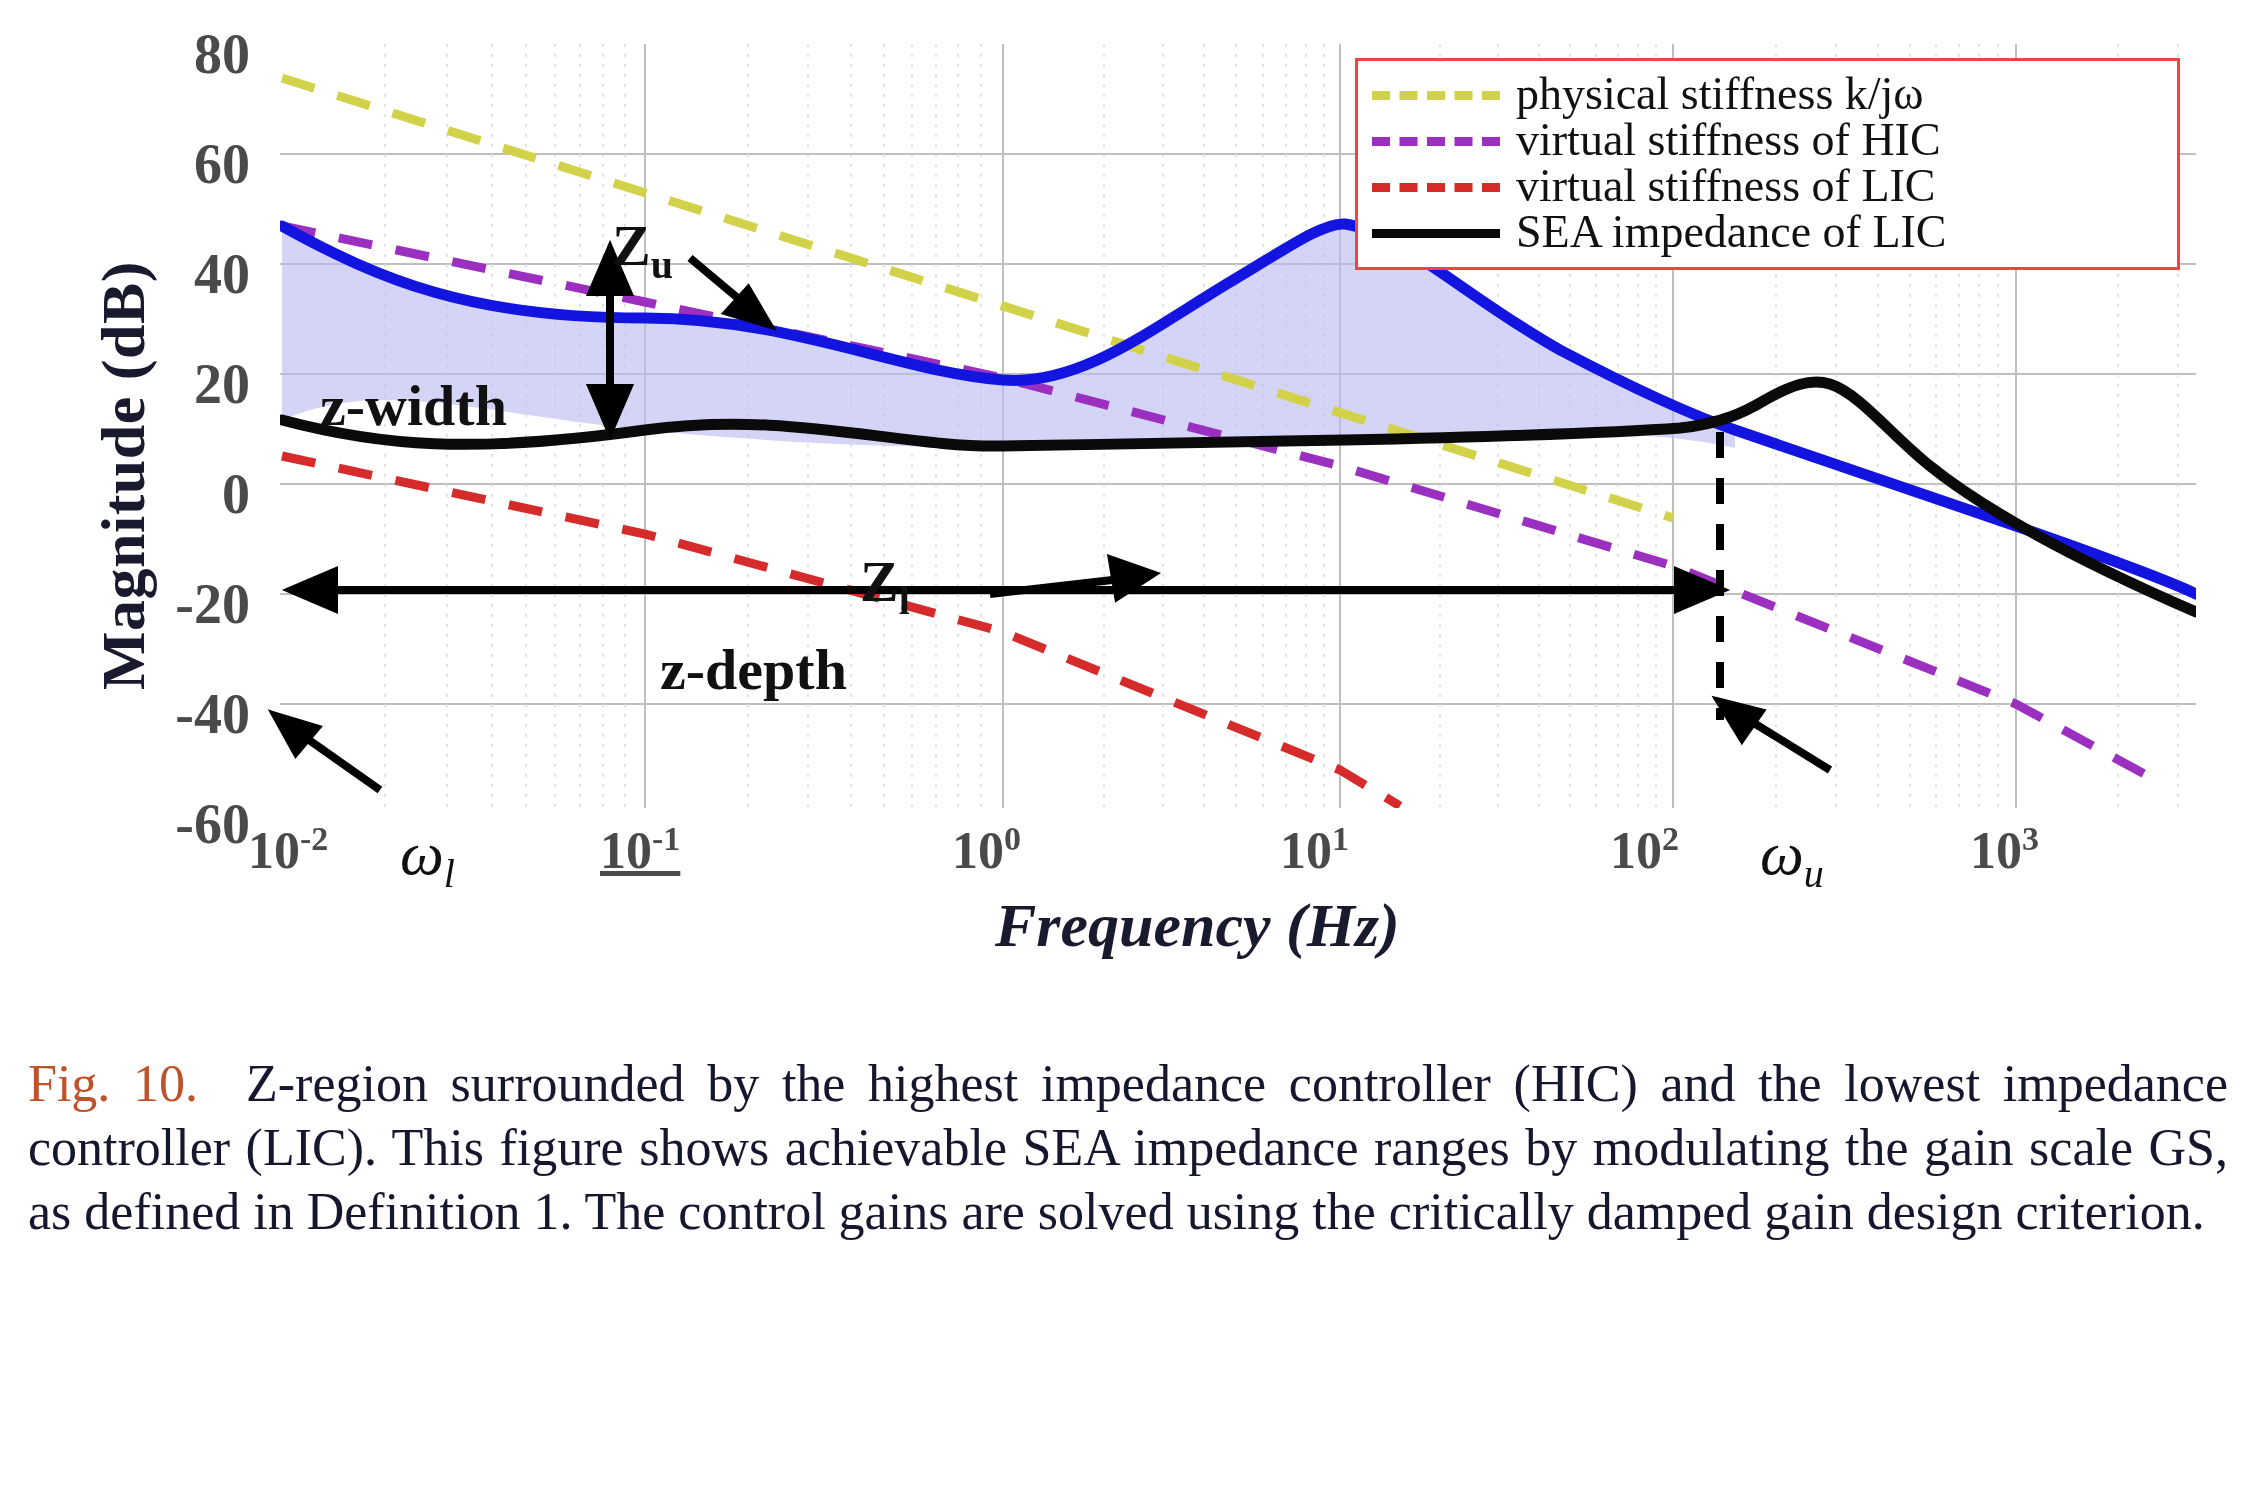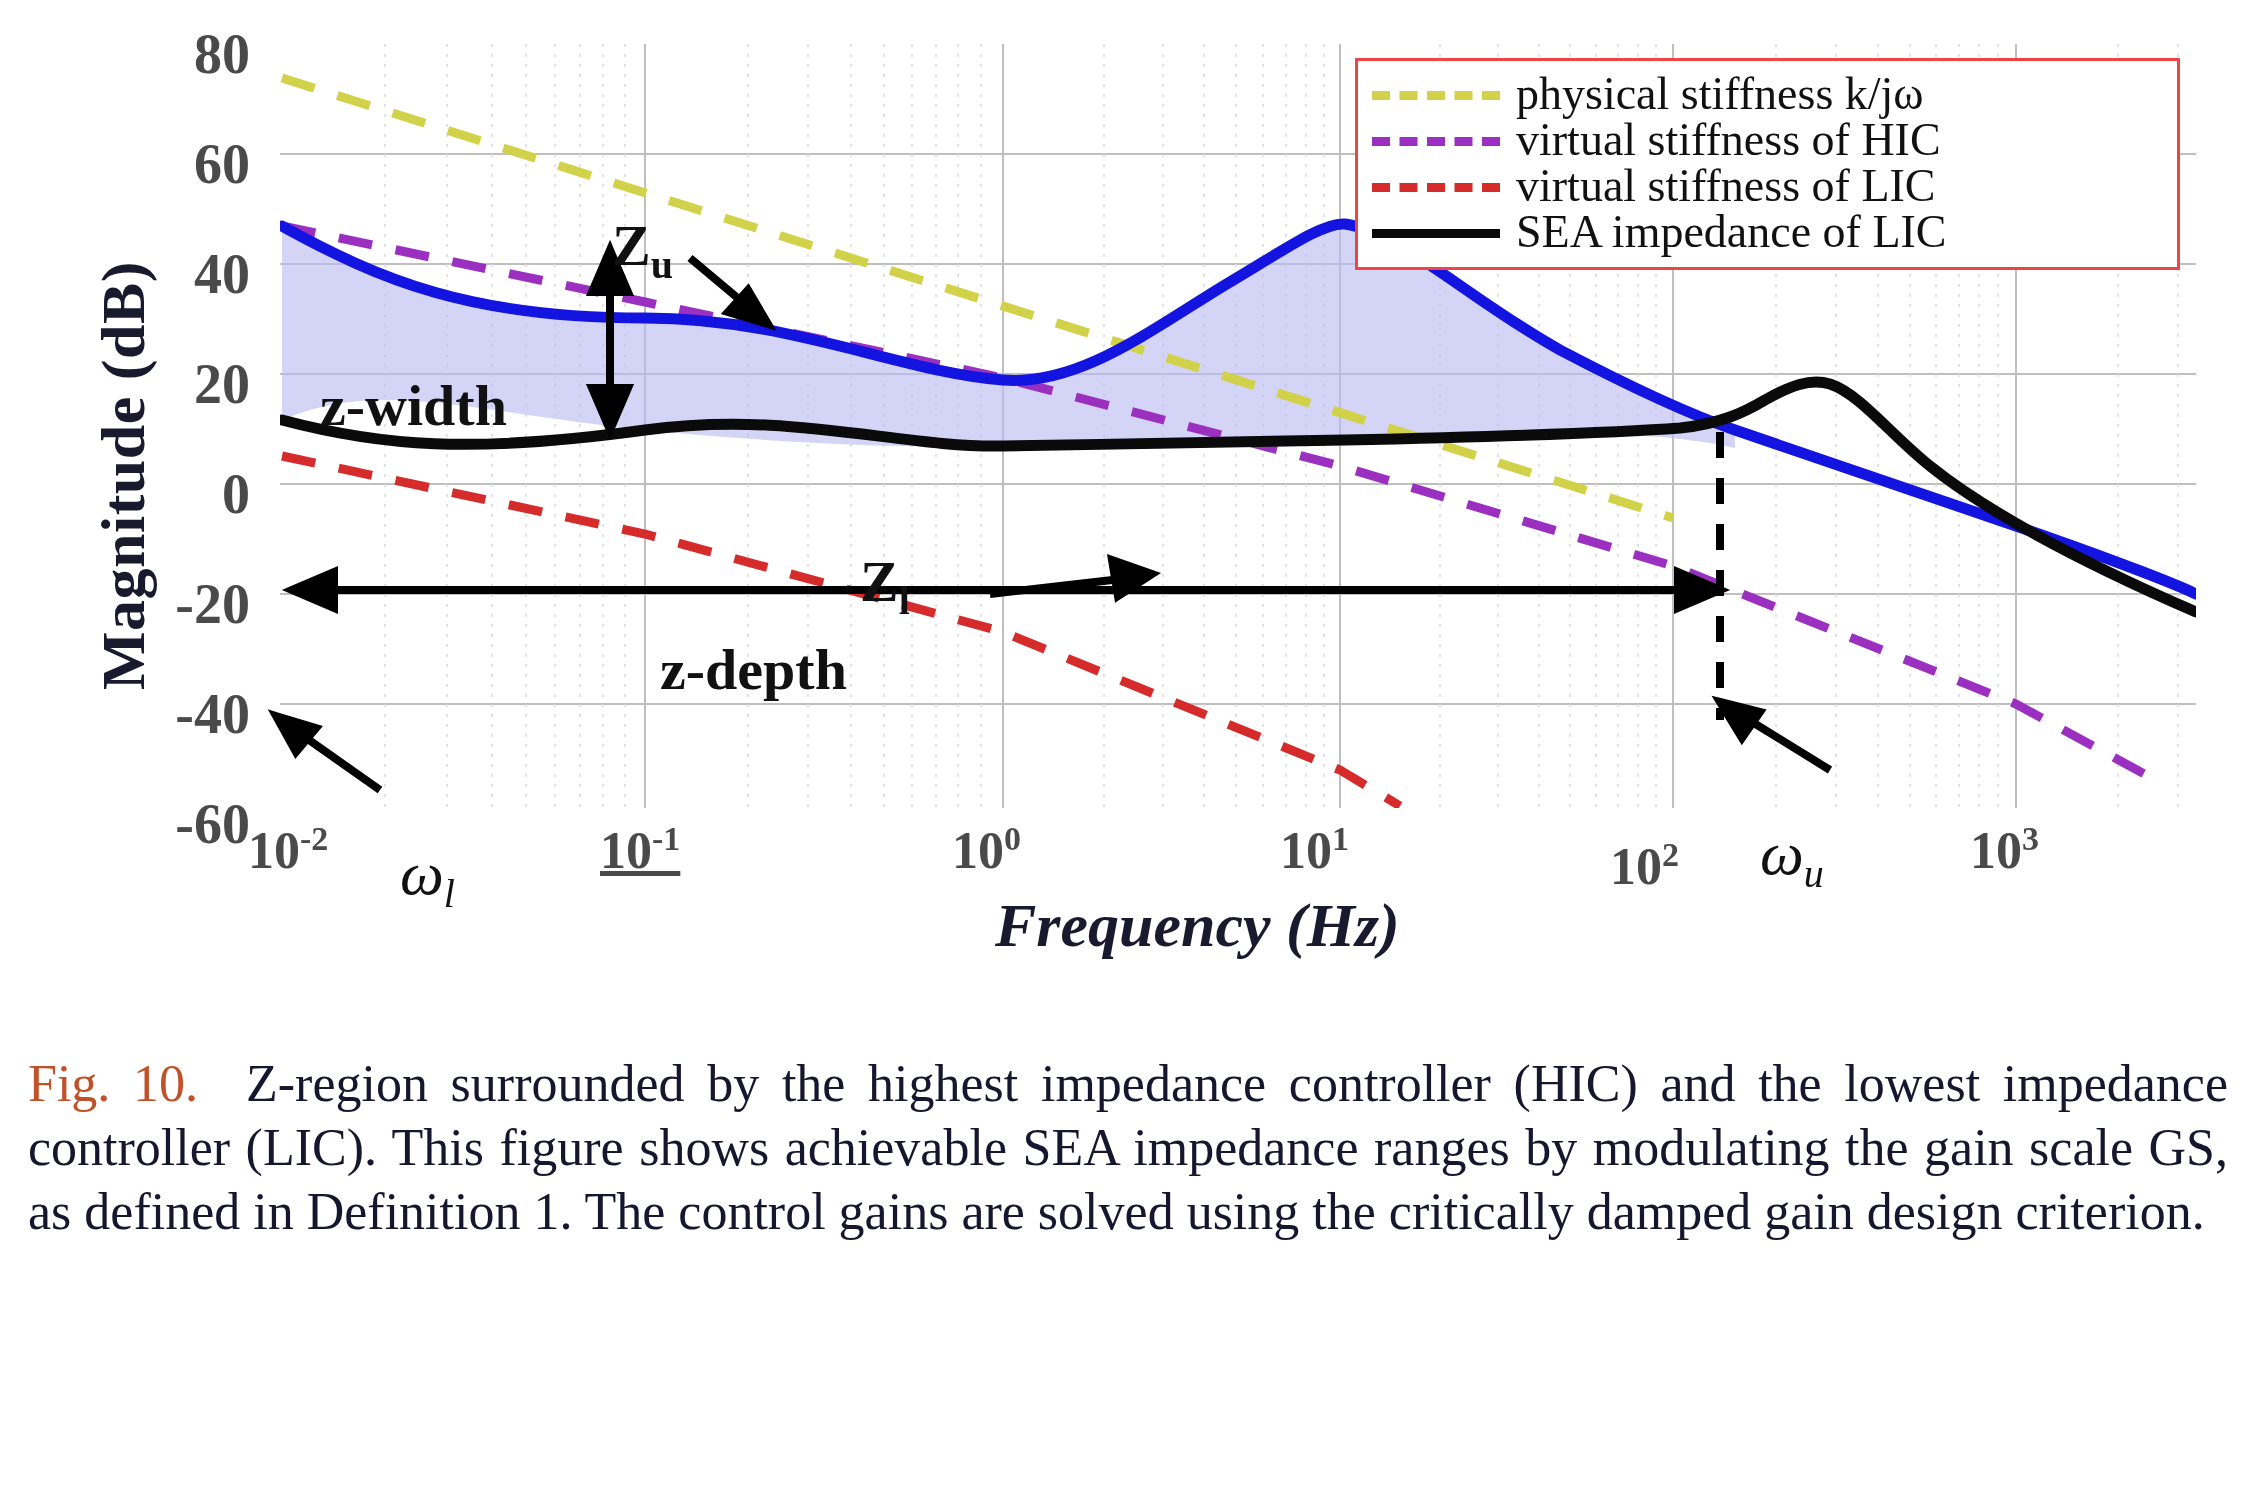--- a/index.html
+++ b/index.html
@@ -74,26 +74,26 @@
     <div class="ytick" style="top:344px; width:110px; left:140px;">20</div>
     <div class="ytick" style="top:454px; width:110px; left:140px;">0</div>
     <div class="ytick" style="top:564px; width:150px; left:100px;">-20</div>
     <div class="ytick" style="top:674px; width:150px; left:100px;">-40</div>
     <div class="ytick" style="top:784px; width:150px; left:100px;">-60</div>
 
     <div class="xtick" style="left:248px; top:820px;">10<sup>-2</sup></div>
     <div class="xtick" style="left:600px; top:820px;text-decoration:underline;">10<sup>-1</sup></div>
     <div class="xtick" style="left:952px; top:820px;">10<sup>0</sup></div>
     <div class="xtick" style="left:1280px;top:820px;">10<sup>1</sup></div>
-    <div class="xtick" style="left:1610px;top:820px;margin-top:16px;">10<sup>2</sup></div>
+    <div class="xtick" style="left:1610px;top:820px;">10<sup>2</sup></div>
     <div class="xtick" style="left:1970px;top:820px;">10<sup>3</sup></div>
 
     <div class="xlabel" style="left:995px; top:890px;">Frequency (Hz)</div>
 
-    <div class="omega" style="left:400px; top:818px;margin-top:20px;">ω<sub>l</sub></div>
+    <div class="omega" style="left:400px; top:818px;">ω<sub>l</sub></div>
     <div class="omega" style="left:1760px;top:818px;">ω<sub>u</sub></div>
 
     <svg width="2256" height="1010" viewBox="0 0 2256 1010" style="position:absolute;left:0;top:0;">
       <defs>
         <clipPath id="plotclip">
             <rect x="280" y="44" width="1916" height="764"></rect>
           </clipPath>
       </defs>
 
       <g stroke="#bfbfbf" stroke-width="2">

